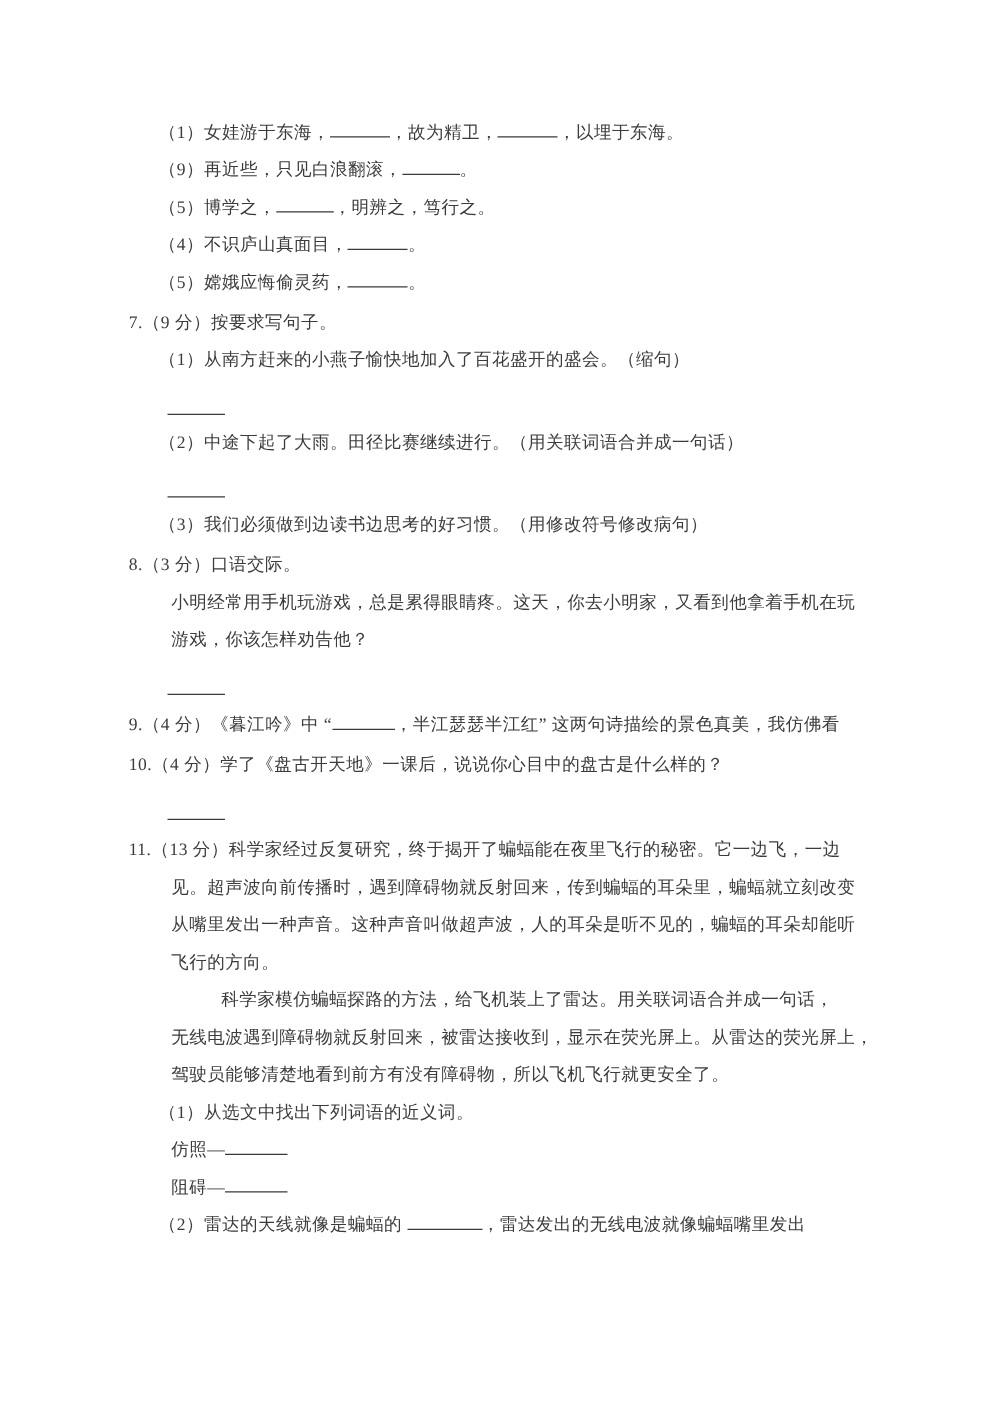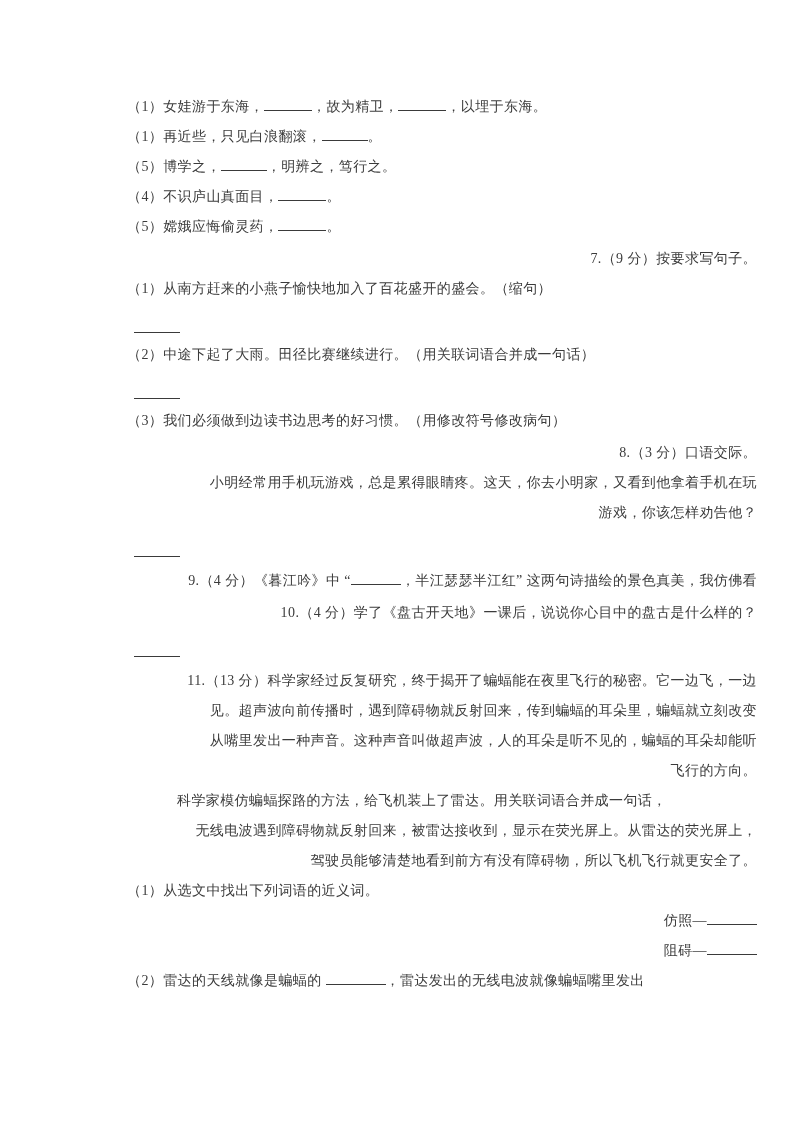--- a/index.html
+++ b/index.html
@@ -22,43 +22,43 @@
     right: 36px;
     color: #3b3b3b;
     font-size: 14px;
     letter-spacing: 0.4px;
   }
   .line {
     line-height: 30px;
     height: 30px;
     white-space: pre;
   }
-  .line.item { margin-top: 2px; text-align: right; }
+  .line.item { margin-top: 2px; }
   .line.sub  { margin-left: 24px; }
-  .line.cont { margin-left: 34px; text-align: right; }
+  .line.cont { margin-left: 34px; }
   .line.para { margin-left: 74px; }
   .line.blank {
     margin-left: 31px;
     margin-top: 10px;
     margin-bottom: -4px;
   }
   .blank-span {
     display: inline-block;
     height: 15px;
     border-bottom: 1.5px solid #3a3a3a;
     vertical-align: baseline;
   }
 </style>
 </head>
 <body>
 
 <div class="page">
   <div class="content" id="doc">
       <div class="line sub"><span>（1）女娃游于东海，</span><span class="blank-span" style="width: 48px;"></span><span>，故为精卫，</span><span class="blank-span" style="width: 48px;"></span><span>，以埋于东海。</span></div>
-      <div class="line sub"><span>（1）再近些，只见白浪翻滚，</span><span class="blank-span" style="width: 46px;"></span><span>。</span></div>
+      <div class="line sub"><span>（9）再近些，只见白浪翻滚，</span><span class="blank-span" style="width: 46px;"></span><span>。</span></div>
       <div class="line sub"><span>（5）博学之，</span><span class="blank-span" style="width: 46px;"></span><span>，明辨之，笃行之。</span></div>
       <div class="line sub"><span>（4）不识庐山真面目，</span><span class="blank-span" style="width: 48px;"></span><span>。</span></div>
       <div class="line sub"><span>（5）嫦娥应悔偷灵药，</span><span class="blank-span" style="width: 48px;"></span><span>。</span></div>
       <div class="line item"><span>7.（9 分）按要求写句子。</span></div>
       <div class="line sub"><span>（1）从南方赶来的小燕子愉快地加入了百花盛开的盛会。（缩句）</span></div>
       <div class="line blank"><span class="blank-span" style="width: 46px;"></span></div>
       <div class="line sub"><span>（2）中途下起了大雨。田径比赛继续进行。（用关联词语合并成一句话）</span></div>
       <div class="line blank"><span class="blank-span" style="width: 46px;"></span></div>
       <div class="line sub"><span>（3）我们必须做到边读书边思考的好习惯。（用修改符号修改病句）</span></div>
       <div class="line item"><span>8.（3 分）口语交际。</span></div>

